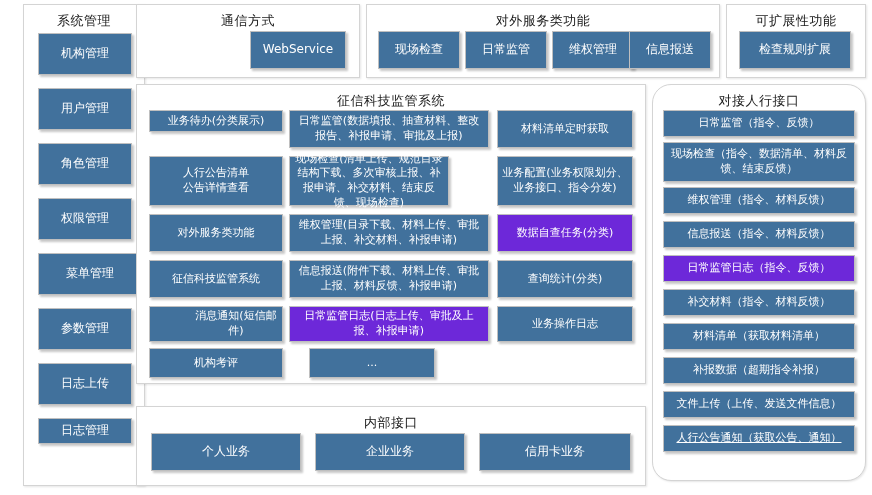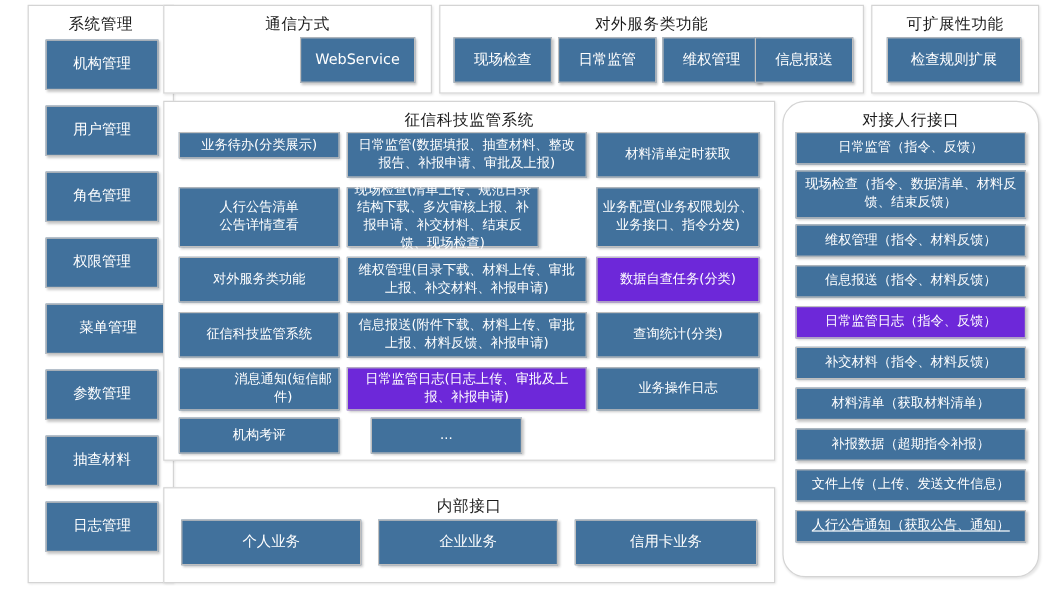--- a/index.html
+++ b/index.html
@@ -63,22 +63,22 @@
 <div class="canvas">
 
   <div class="panel" id="p-system">
     <div class="panel-title">系统管理</div>
     <div class="box f12" style="left:14px;top:28px;width:94px;height:42px;">机构管理</div>
     <div class="box f12" style="left:14px;top:83px;width:94px;height:42px;">用户管理</div>
     <div class="box f12" style="left:14px;top:138px;width:94px;height:42px;">角色管理</div>
     <div class="box f12" style="left:14px;top:193px;width:94px;height:42px;">权限管理</div>
     <div class="box f12" style="left:14px;top:248px;width:104px;height:42px;text-align:center;">菜单管理</div>
     <div class="box f12" style="left:14px;top:303px;width:94px;height:42px;">参数管理</div>
-    <div class="box f12" style="left:14px;top:358px;width:94px;height:42px;">抽查材料</div>
-    <div class="box f12" style="left:14px;top:413px;width:94px;height:42px;">日志管理</div>
+    <div class="box f12" style="left:14px;top:358px;width:94px;height:42px;">日志上传</div>
+    <div class="box f12" style="left:14px;top:413px;width:94px;height:26px;">日志管理</div>
   </div>
 
   <div class="panel" id="p-comm">
     <div class="panel-title">通信方式</div>
     <div class="box f12" style="left:113px;top:26px;width:96px;height:38px;">WebService</div>
   </div>
 
   <div class="panel" id="p-ext">
     <div class="panel-title">对外服务类功能</div>
     <div class="box f12" style="left:11px;top:26px;width:82px;height:38px;">现场检查</div>

